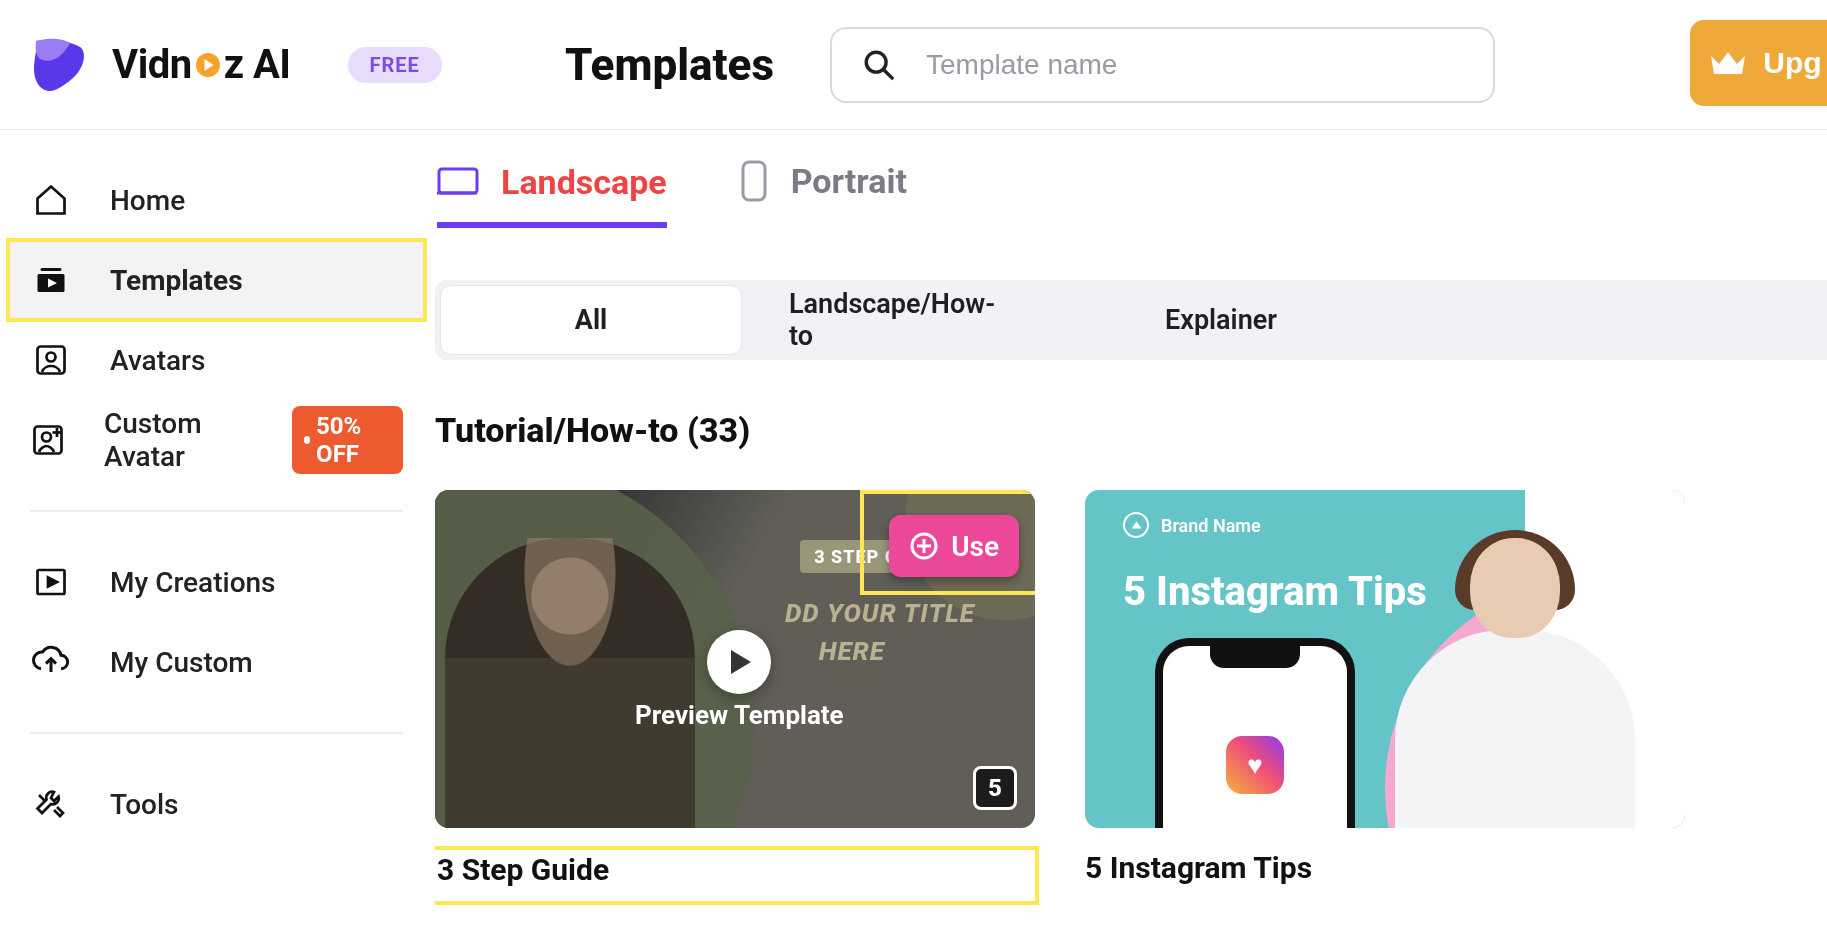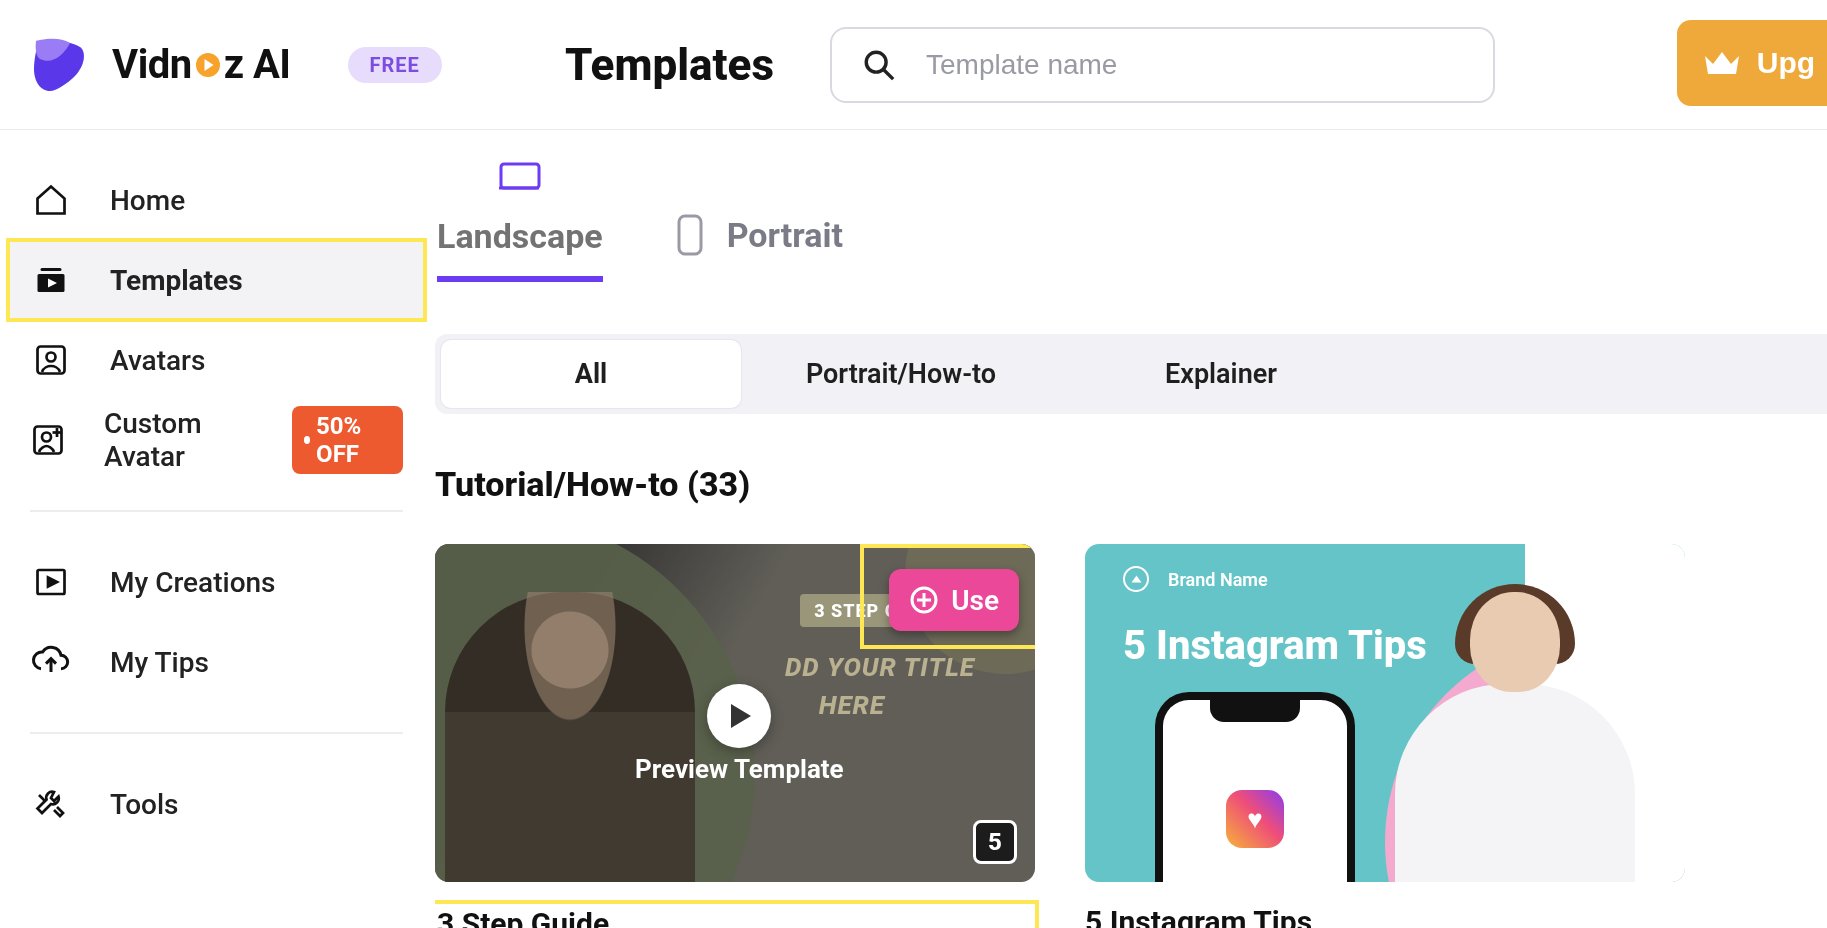--- a/index.html
+++ b/index.html
@@ -94,21 +94,21 @@
     color: #333;
     width: 100%;
     background: transparent;
   }
   .search-input::placeholder { color: #9a9aa5; }
   .upgrade-btn {
     position: absolute;
     right: 0;
     top: 20px;
     height: 86px;
-    width: 150px;
+    width: 137px;
     background: #eea93a;
     color: #fff;
     border: none;
     border-top-left-radius: 14px;
     border-bottom-left-radius: 14px;
     display: flex;
     align-items: center;
     justify-content: center;
     gap: 16px;
     font-size: 30px;
@@ -187,23 +187,22 @@
     align-items: center;
     gap: 22px;
     padding-bottom: 20px;
     border-bottom: 6px solid transparent;
     cursor: pointer;
     font-size: 34px;
     font-weight: 700;
     color: #7b7b87;
   }
   .orient-tab.active {
-    color: #737373;
+    color: #ef4444;
     border-bottom-color: #6c3cf2;
-    flex-direction: column;
   }
   .orient-icon svg { display:block; }
 
   .category-bar {
     margin-top: 42px;
     background: #f2f2f6;
     height: 80px;
     border-radius: 12px 0 0 12px;
     display: flex;
     align-items: center;
@@ -403,21 +402,21 @@
   }
   .thumb-2 .white-panel{
     position:absolute;
     right:0; top:0;
     width:160px; height:100%;
     background:#fff;
   }
   .thumb-2 .brand{
     position:absolute;
     top:22px; left:38px;
-    display:flex; align-items:center; gap:19px;
+    display:flex; align-items:center; gap:12px;
     color:#fff;
     font-size:18px;
     font-weight:600;
   }
   .thumb-2 .brand .circ{
     width:26px;height:26px;border-radius:50%;
     border:2px solid #fff;
     display:flex;align-items:center;justify-content:center;
   }
   .thumb-2 .brand .circ::after{
@@ -610,21 +609,21 @@
     </div>
 
     <div class="side-item">
       <span class="side-icon">
         <svg width="40" height="36" viewBox="0 0 24 20" fill="none" stroke="#111" stroke-width="1.8">
           <path d="M6 14a5 5 0 0 1 1-10 6 6 0 0 1 11 2 4 4 0 0 1 0 8"></path>
           <path d="M12 16V8"></path>
           <path d="M9 11l3-3 3 3"></path>
         </svg>
       </span>
-      <span>My Tips</span>
+      <span>My Custom</span>
     </div>
 
     <hr class="side-sep">
 
     <div class="side-item">
       <span class="side-icon">
         <svg width="36" height="36" viewBox="0 0 24 24" fill="none" stroke="#111" stroke-width="1.8">
           <path d="M14 4a4 4 0 0 0-5 5l-6 6 3 3 6-6a4 4 0 0 0 5-5l-3 3-2-2z"></path>
           <path d="M4 6l4 4"></path>
           <path d="M16 14l4 4-2 2-4-4"></path>
@@ -651,21 +650,21 @@
           <svg width="30" height="42" viewBox="0 0 30 42" fill="none" stroke="#9a9aa5" stroke-width="3">
             <rect x="4" y="2" width="22" height="38" rx="6"></rect>
           </svg>
         </span>
         <span>Portrait</span>
       </div>
     </div>
 
     <div class="category-bar">
       <div class="cat-tab active">All</div>
-      <div class="cat-tab">Portrait/How-to</div>
+      <div class="cat-tab">Landscape/How-to</div>
       <div class="cat-tab">Explainer</div>
     </div>
 
     <div class="section-title">Tutorial/How-to (33)</div>
 
     <div class="cards">
 
       <div class="card">
         <div class="thumb thumb-1">
           <div class="thumb-1-bg"></div>

